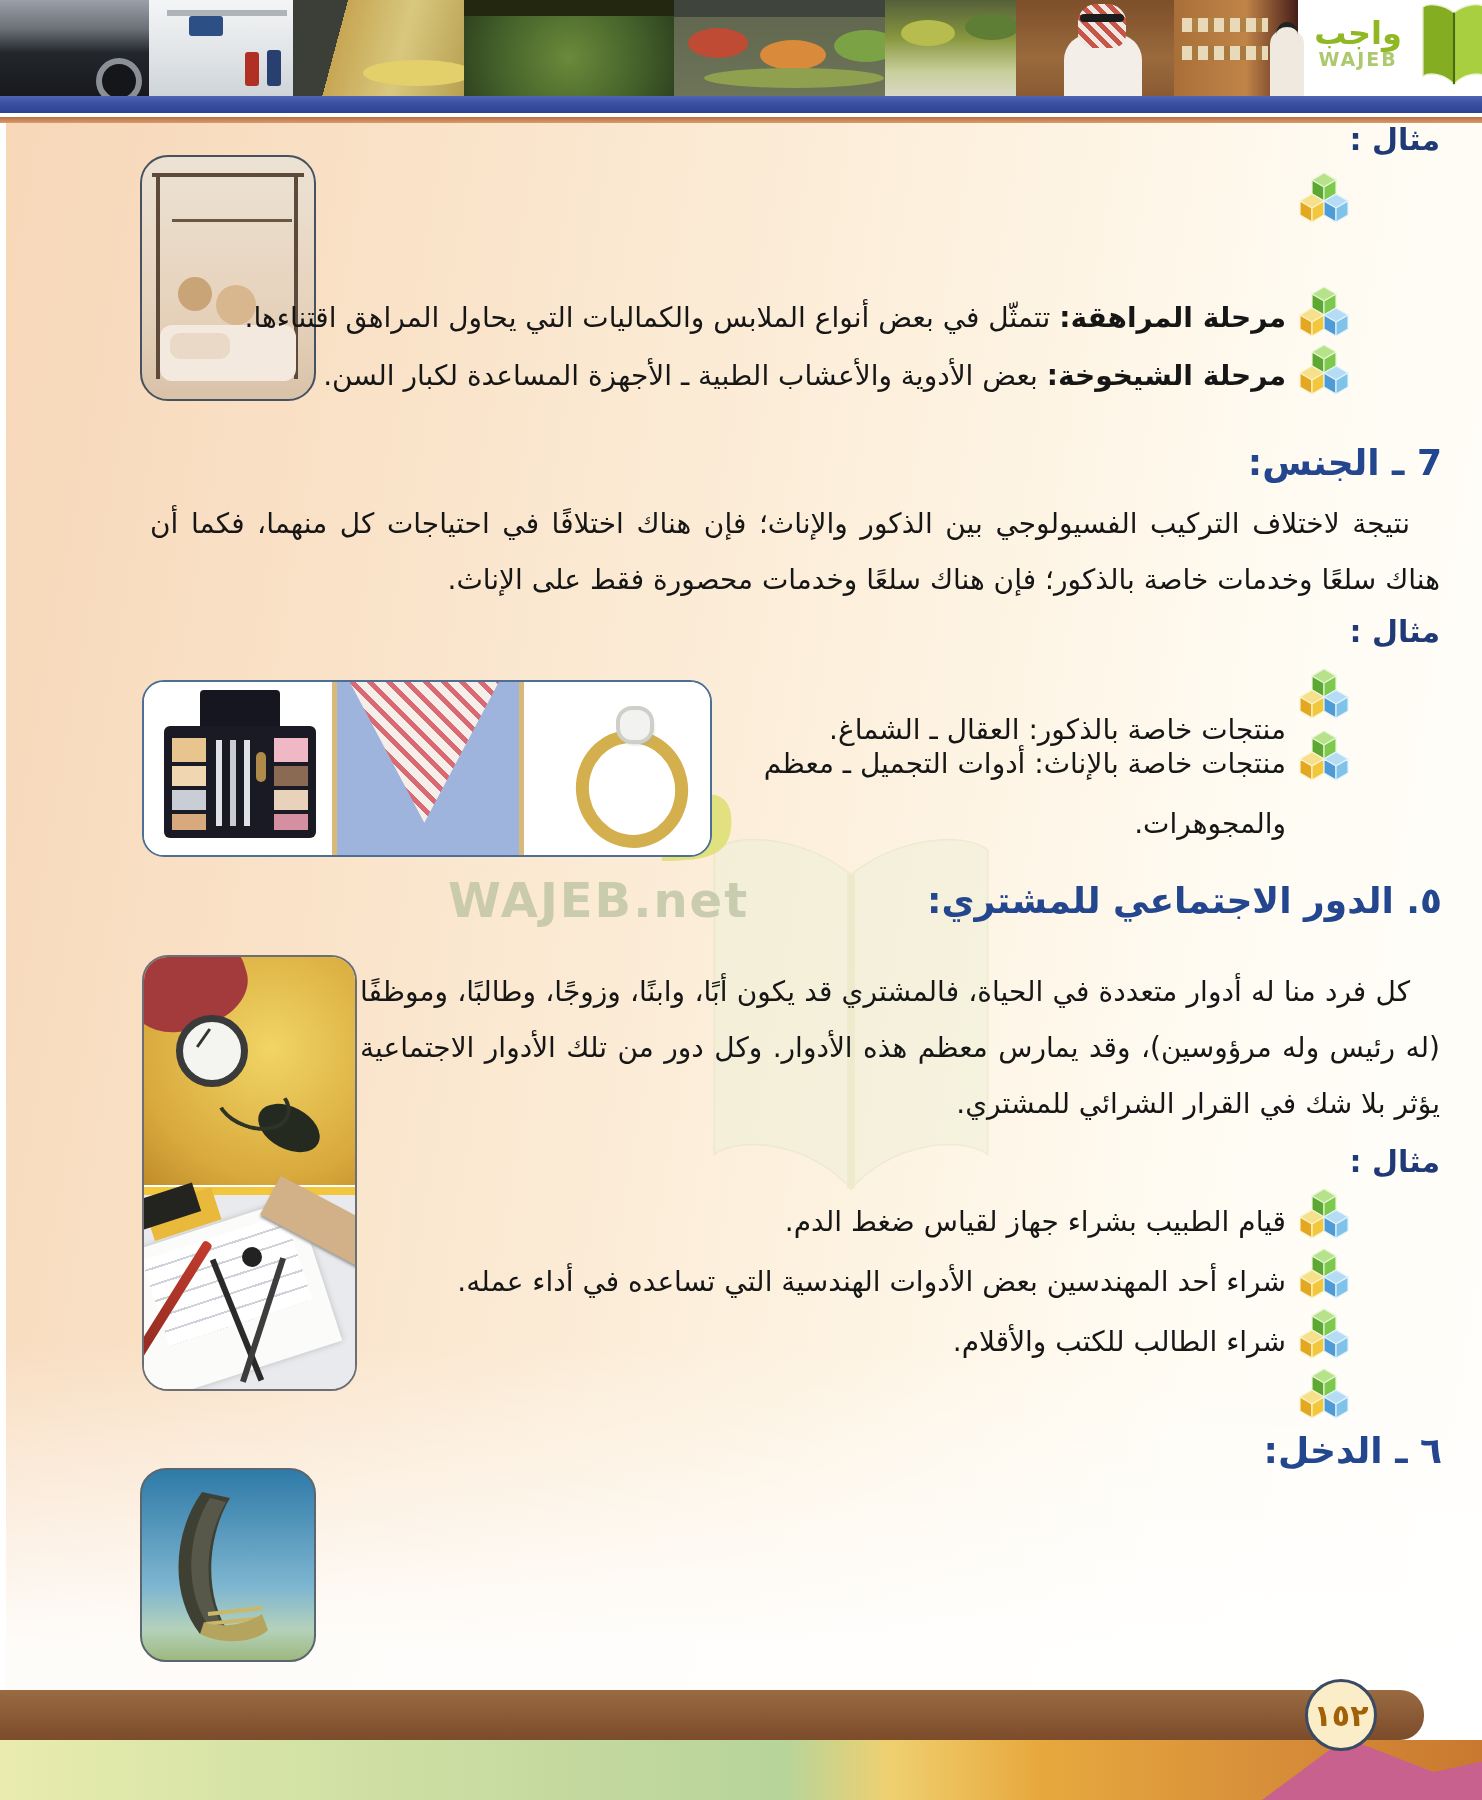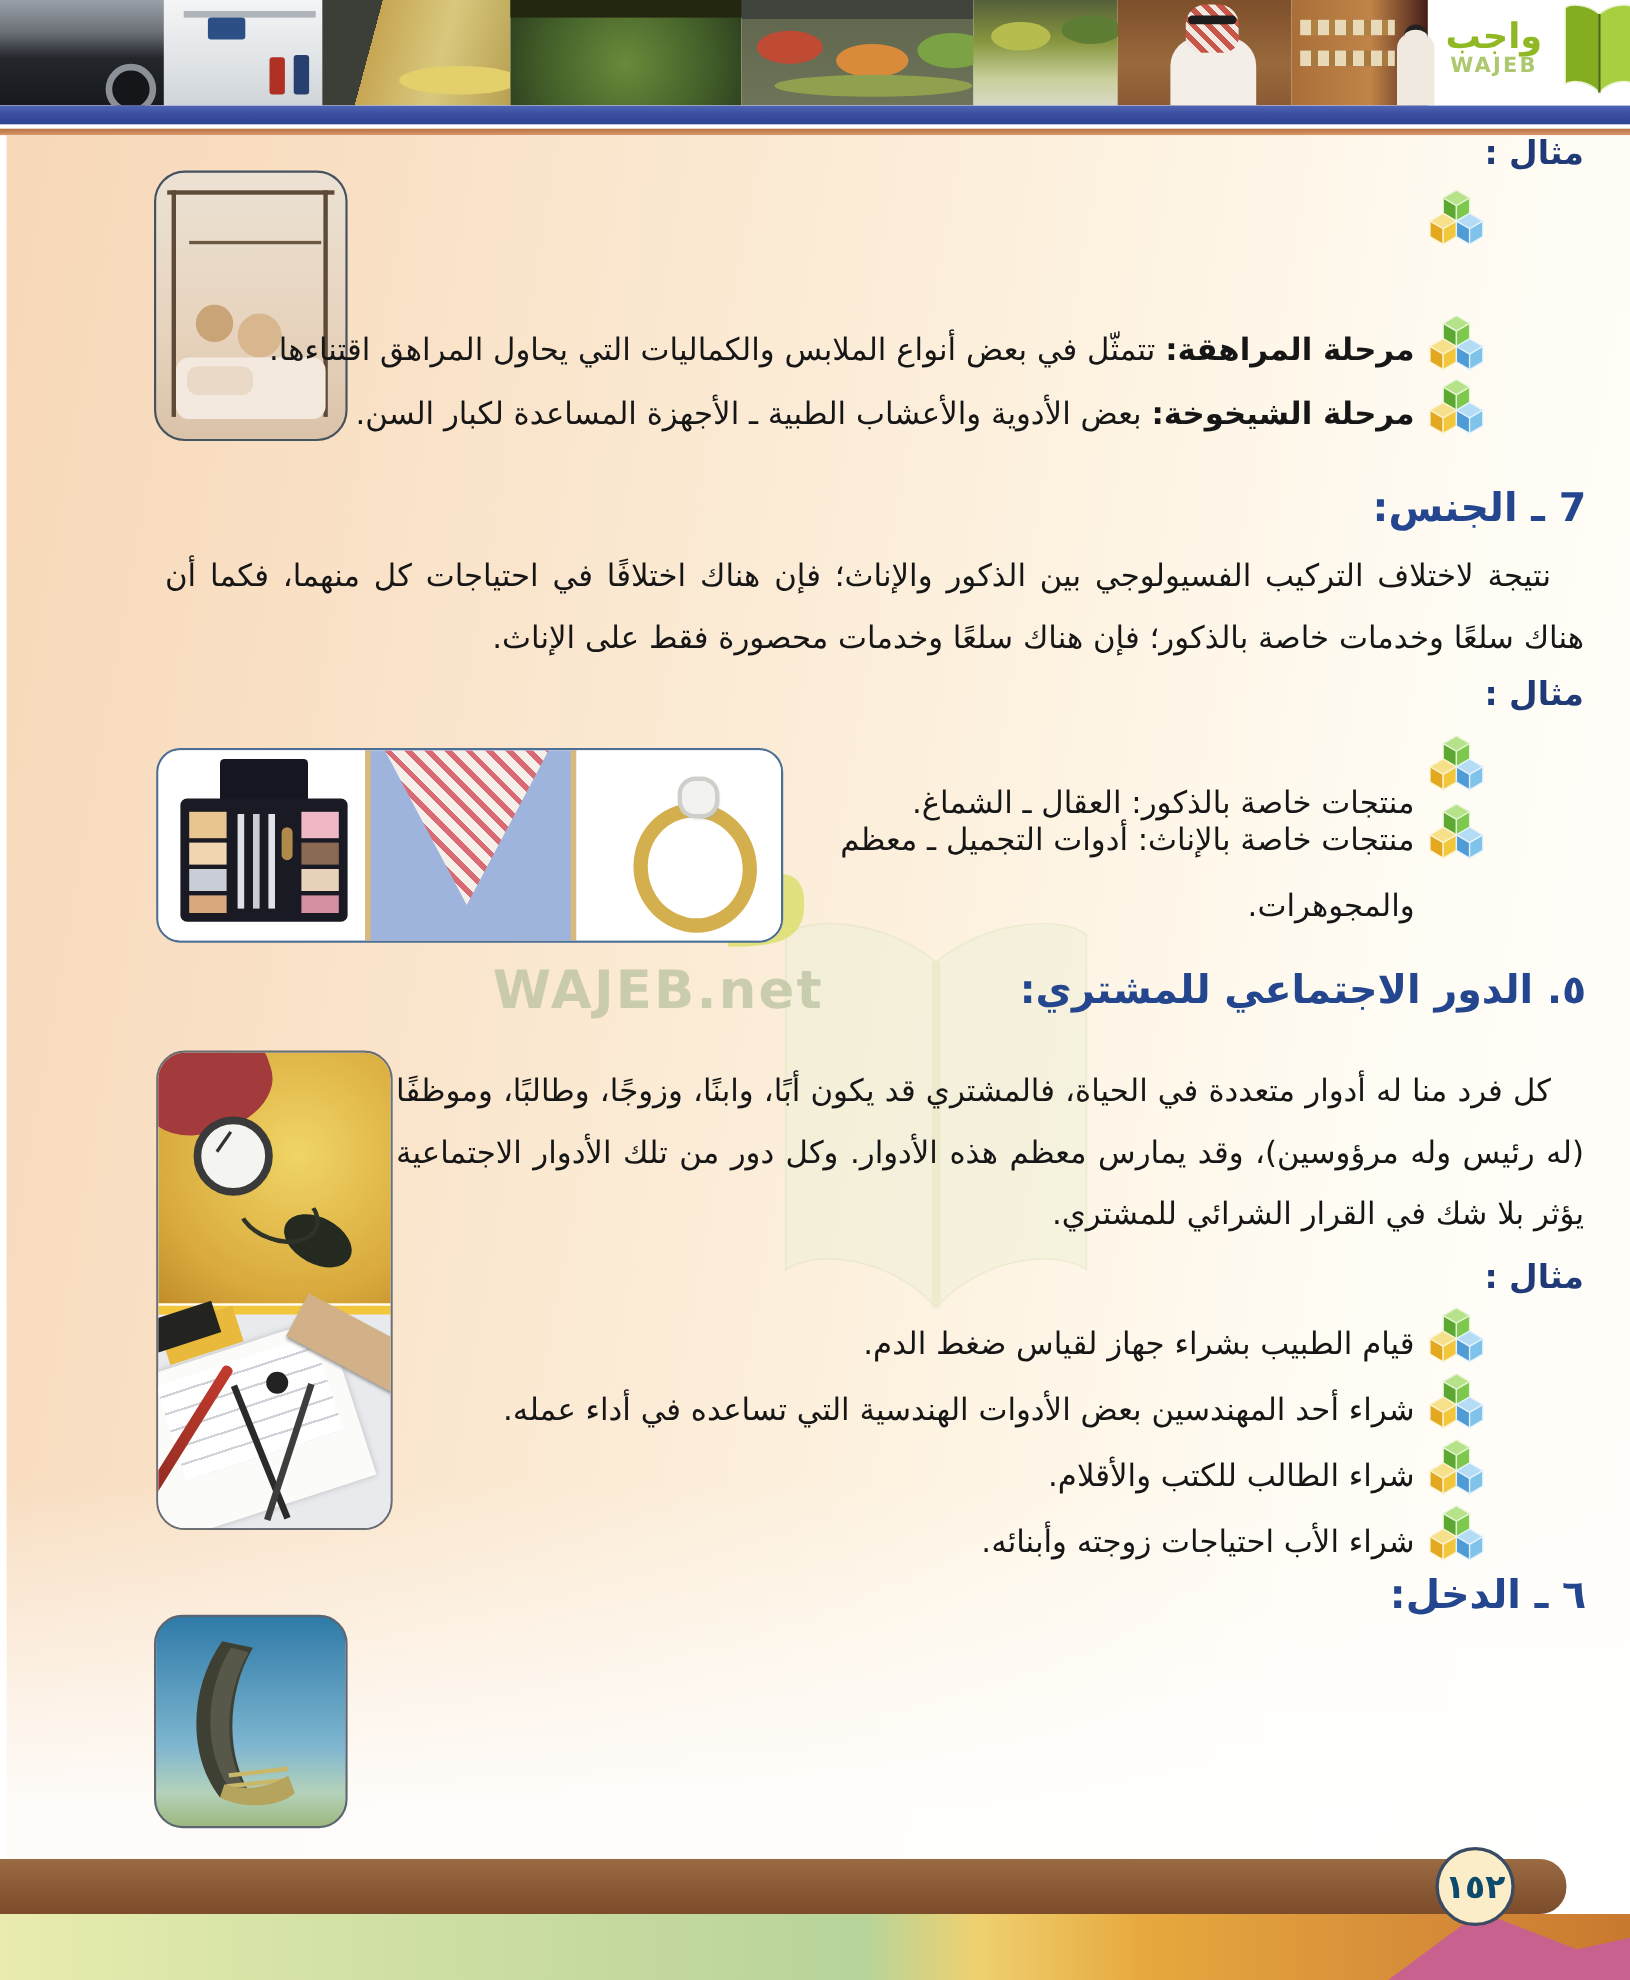--- a/index.html
+++ b/index.html
@@ -24,21 +24,21 @@
   .bul{font-size:28px;line-height:60px;text-align:right;}
   .bul b{font-weight:bold;}
   .cube-ic{position:absolute;width:52px;height:52px;}
   
   .fig{position:absolute;border:2px solid #45525f;overflow:hidden;background:#fff;}
   
   .wm{pointer-events:none;}
   
   .brownbar{left:0;top:1690px;width:1424px;height:50px;background:linear-gradient(180deg,#9a6a42,#7c4c2b);border-radius:0 24px 24px 0;}
   .badge{left:1305px;top:1679px;width:66px;height:66px;border-radius:50%;background:#fcedc9;border:3px solid #394a63;
-         display:flex;align-items:center;justify-content:center;font-size:30px;font-weight:bold;color:#0c4a6e;z-index:5;}
+         display:flex;align-items:center;justify-content:center;font-size:30px;font-weight:bold;color:#a16207;z-index:5;}
   .footer-art{left:0;top:1740px;width:1482px;height:60px;
     background:linear-gradient(90deg,#e9ecae 0%,#d5e3a6 18%,#c3d89e 40%,#b7d49a 53%,#efd070 60%,#e7a93e 70%,#d9913a 84%,#c9792f 100%);}
   .pinkblob{left:1262px;top:1738px;width:220px;height:62px;background:#c8618e;
     clip-path:polygon(0% 100%,38% 0%,78% 55%,100% 38%,100% 100%);}
 </style>
 </head>
 <body>
 
 <div class="page">
 
@@ -248,21 +248,20 @@
   <div class="ar bul" style="top:1252px;right:196px;width:1080px;">شراء أحد المهندسين بعض الأدوات الهندسية التي تساعده في أداء عمله.</div>
 
   <svg class="cube-ic" style="right:132px;top:1308px;" viewBox="0 0 52 52">
       <use href="#cubes"></use>
     </svg>
   <div class="ar bul" style="top:1312px;right:196px;width:1080px;">شراء الطالب للكتب والأقلام.</div>
 
   <svg class="cube-ic" style="right:132px;top:1368px;" viewBox="0 0 52 52">
       <use href="#cubes"></use>
     </svg>
-  <div class="ar bul" style="top:1372px;right:196px;width:1080px;">شراء الأب احتياجات زوجته وأبنائه.</div>
 
   <div class="ar hd" style="top:1430px;right:40px;">٦ ـ الدخل:</div>
 
   <div class="abs brownbar"></div>
   <div class="abs badge">١٥٢</div>
   <div class="abs footer-art"></div>
   <div class="abs pinkblob"></div>
 
 </div>
 

